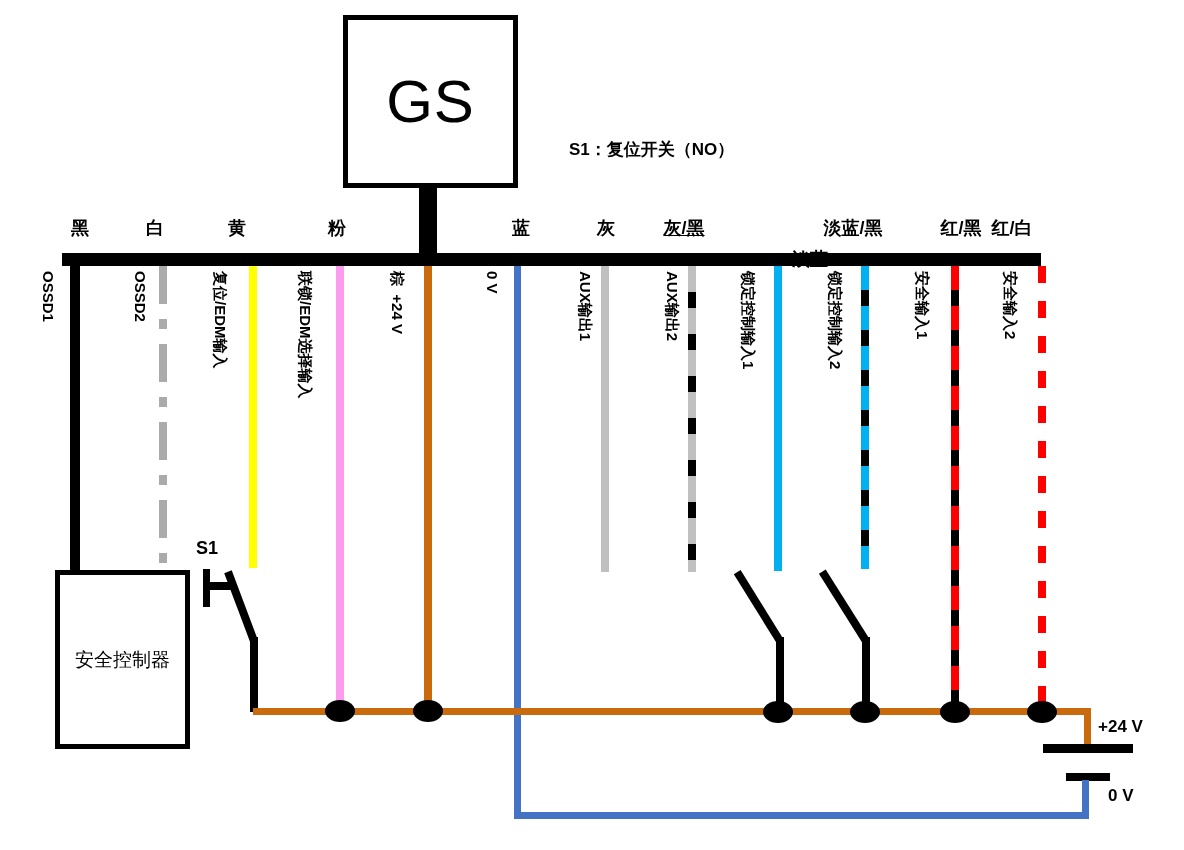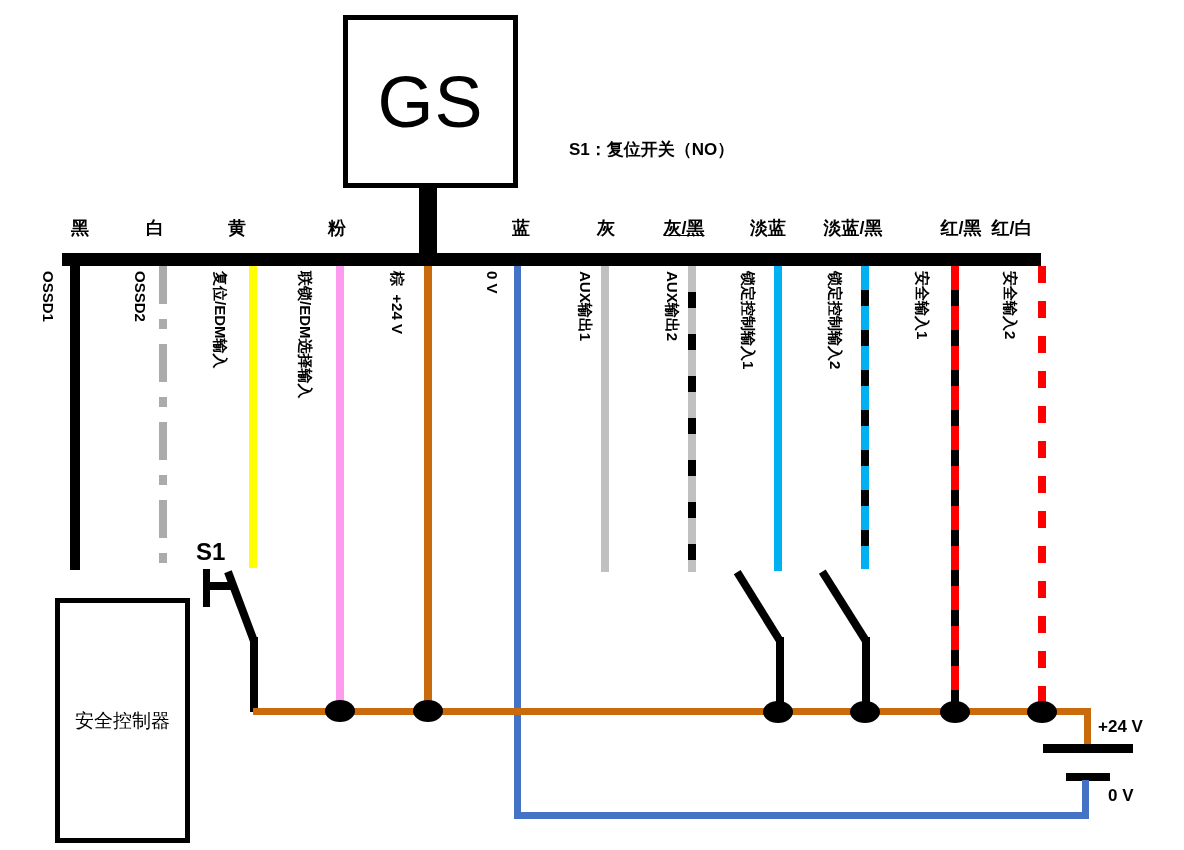--- a/index.html
+++ b/index.html
@@ -17,36 +17,36 @@
   .dot{position:absolute;width:30px;height:22px;border-radius:50%;background:#000;}
   .blade{position:absolute;width:8px;background:#000;transform-origin:50% 100%;}
   .caption{position:absolute;font-weight:bold;}
 </style>
 </head>
 <body>
 
 <div id="canvas">
 
   <div class="box" style="left:343px;top:15px;width:175px;height:173px;">
-    <span style="font-size:72px;letter-spacing:1px;text-align:center;">GS</span>
+    <span style="font-size:60px;letter-spacing:1px;text-align:center;">GS</span>
   </div>
   <div class="seg" style="left:419px;top:185px;width:18px;height:81px;"></div>
 
   <div class="caption" style="left:563px;top:138px;font-size:17px;margin-left:6px;">S1：复位开关（NO）</div>
 
   <div class="seg" style="left:62px;top:253px;width:979px;height:13px;"></div>
 
   <div class="tlabel" style="left:80px;">黑</div>
   <div class="tlabel" style="left:155px;">白</div>
   <div class="tlabel" style="left:237px;">黄</div>
   <div class="tlabel" style="left:337px;">粉</div>
   <div class="tlabel" style="left:521px;">蓝</div>
   <div class="tlabel" style="left:606px;">灰</div>
   <div class="tlabel" style="left:684px;text-decoration:underline;">灰/黑</div>
-  <div class="tlabel" style="left:768px;">淡蓝</div>
+  <div class="tlabel" style="left:810px;margin-top:31px;">淡蓝</div>
   <div class="tlabel" style="left:853px;">淡蓝/黑</div>
   <div class="tlabel" style="left:961px;">红/黑</div>
   <div class="tlabel" style="left:1012px;">红/白</div>
 
   <div class="wire" style="left:70px;width:10px;height:304px;background:#000;"></div>
   <div class="wire" style="left:159px;width:8px;height:300px;background:repeating-linear-gradient(to bottom,#ABABAB 0 38px,transparent 38px 53px,#ABABAB 53px 63px,transparent 63px 78px);"></div>
   <div class="wire" style="left:249px;width:8px;height:302px;background:#FFFF00;"></div>
   <div class="wire" style="left:336px;width:8px;height:446px;background:#FF9BEF;"></div>
   <div class="wire" style="left:424px;width:8px;height:446px;background:#C96B0D;"></div>
   <div class="wire" style="left:514px;width:7px;height:553px;background:#4472C4;"></div>
@@ -63,26 +63,26 @@
   <div class="rlabel" style="left:314px;">联锁/EDM选择输入</div>
   <div class="rlabel" style="left:406px;">棕&nbsp;&nbsp;+24 V</div>
   <div class="rlabel" style="left:501px;">0 V</div>
   <div class="rlabel" style="left:594px;">AUX输出1</div>
   <div class="rlabel" style="left:681px;">AUX输出2</div>
   <div class="rlabel" style="left:757px;">锁定控制输入1</div>
   <div class="rlabel" style="left:844px;">锁定控制输入2</div>
   <div class="rlabel" style="left:931px;">安全输入1</div>
   <div class="rlabel" style="left:1019px;">安全输入2</div>
 
-  <div class="box" style="left:55px;top:570px;width:135px;height:245px;margin-top:28px;">
+  <div class="box" style="left:55px;top:570px;width:135px;height:179px;">
     <span style="font-size:19px;">安全控制器</span>
   </div>
 
 
-  <div class="caption" style="left:196px;top:538px;font-size:24px;">S1</div>
+  <div class="caption" style="left:196px;top:538px;font-size:18px;">S1</div>
   <div class="seg" style="left:203px;top:569px;width:7px;height:38px;"></div>
   <div class="seg" style="left:203px;top:582px;width:29px;height:8px;"></div>
   <div class="blade" style="left:250px;top:567px;height:74px;transform:rotate(-20.6deg);"></div>
   <div class="seg" style="left:250px;top:637px;width:8px;height:75px;"></div>
 
   <div class="blade" style="left:776px;top:560px;height:81px;transform:rotate(-31.9deg);"></div>
   <div class="seg" style="left:776px;top:637px;width:8px;height:75px;"></div>
   <div class="blade" style="left:862px;top:559px;height:82px;transform:rotate(-32.2deg);"></div>
   <div class="seg" style="left:862px;top:637px;width:8px;height:75px;"></div>
 

